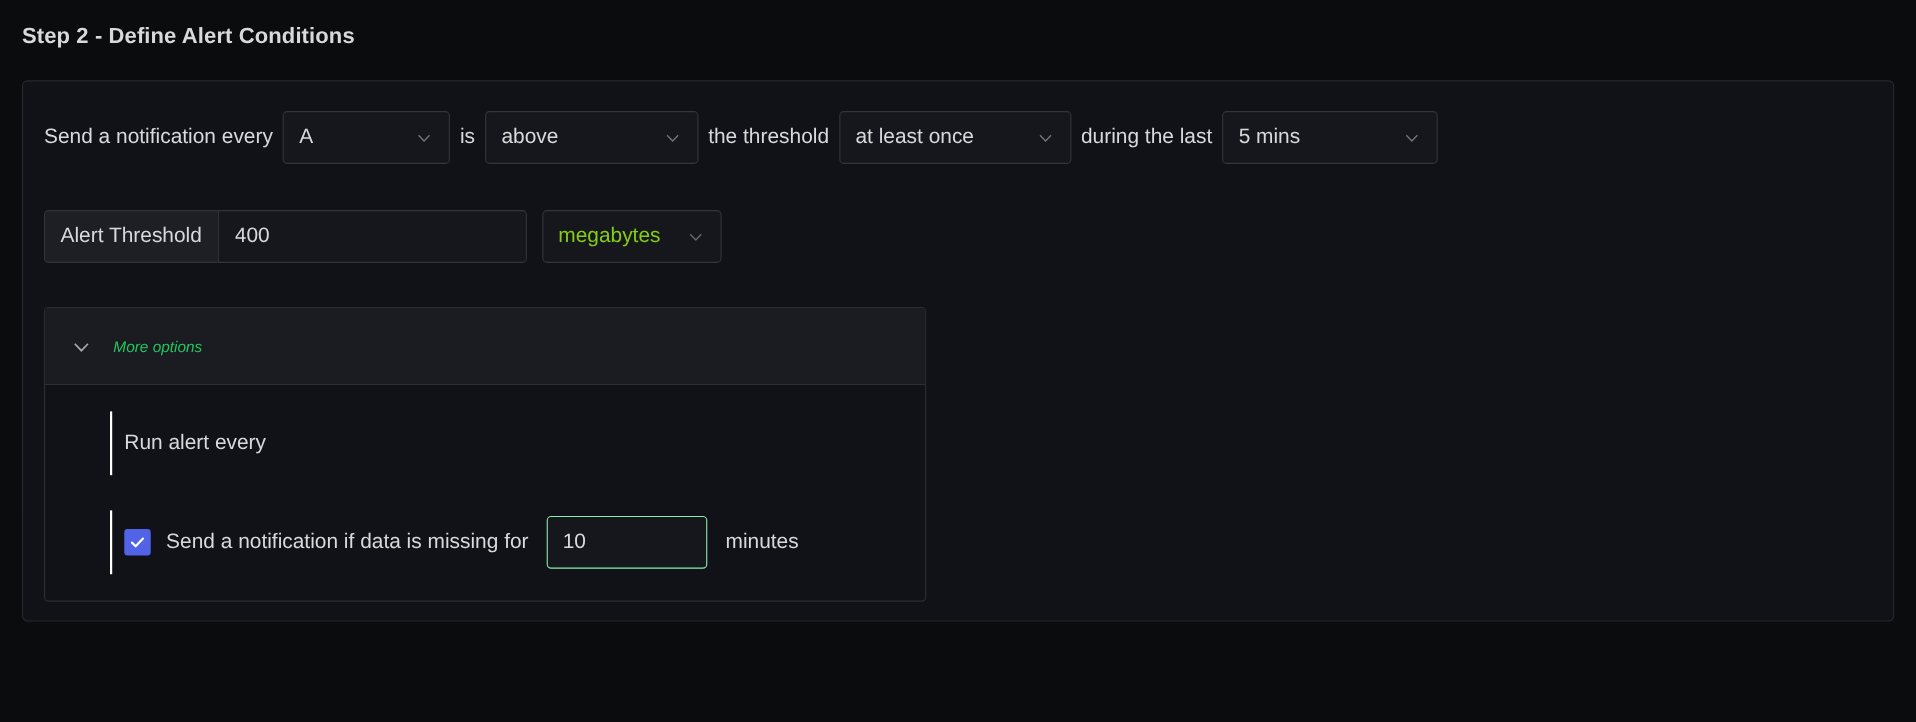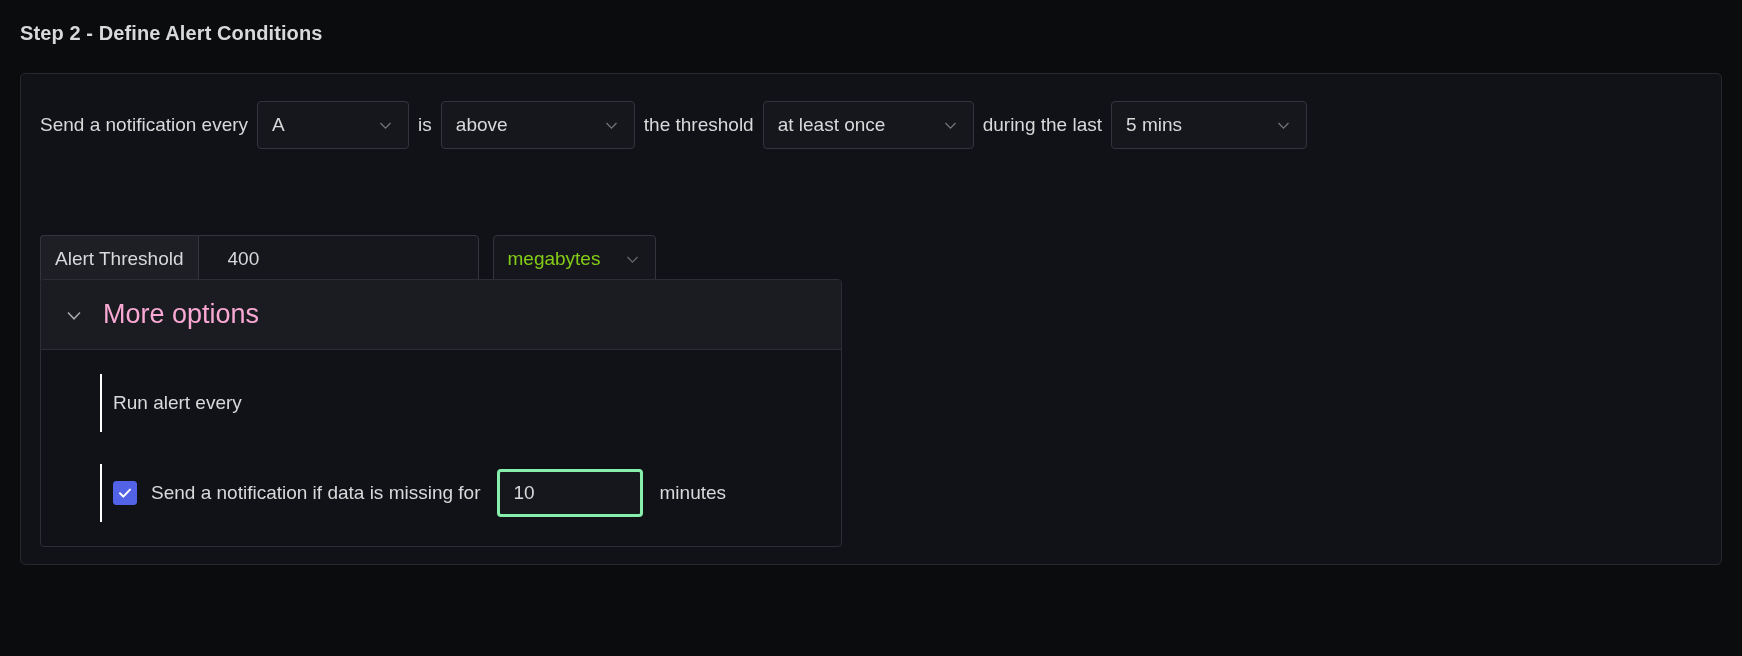--- a/index.html
+++ b/index.html
@@ -61,39 +61,39 @@
   .row1 .static-text { padding: 0 9px; }
   .row1 .static-text.first { padding-left: 0; }
   .sel-a       { width: 152px; }
   .sel-above   { width: 194px; }
   .sel-once    { width: 211px; }
   .sel-window  { width: 196px; }
 
   
   .row2 {
     position: absolute; left: 19px; top: 117px;
-    display: flex; align-items: center; margin-top: 44px;
+    display: flex; align-items: center;
   }
   .prefix-group { display: flex; align-items: stretch; }
   .prefix-label {
     display: flex; align-items: center; height: 48px;
     background: #1d1f25;
     border: 1px solid #33353c;
     border-right: none;
     border-radius: 4px 0 0 4px;
     color: #d8d9da; font-size: 19px;
     padding: 0 14px; white-space: nowrap;
   }
   .threshold-input {
     width: 281px; height: 48px;
     background: #16171c;
     border: 1px solid #33353c;
     border-radius: 0 4px 4px 0;
     color: #d8d9da; font-size: 19px;
-    padding: 0 29px;
+    padding: 0 15px;
     font-family: "Liberation Sans", sans-serif;
     outline: none;
   }
   .sel-unit { width: 163px; margin-left: 14px; color: #84cc16; }
 
   
   .more-wrap {
     position: absolute; left: 19px; top: 205px;
     width: 802px;
     border: 1px solid #2c2e35;
@@ -106,21 +106,21 @@
     background: #1b1c21;
     border-bottom: 1px solid #2c2e35;
     padding-left: 22px;
     cursor: pointer;
     border-radius: 3px 3px 0 0;
   }
   .more-header .chev-lg {
     width: 22px; height: 22px; opacity: .78; margin-right: 18px;
     display: inline-block;
   }
-  .more-title { font-size: 27px; color: #f9a8d4; }
+  .more-title { font-size: 14px; color: #22c55e; font-style: italic; }
 
   .more-body { padding: 22px 0 22px 0; }
 
   .opt-row {
     display: flex; align-items: center;
     min-height: 62px;
     padding-left: 40px;
     position: relative;
     margin-bottom: 28px;
   }
@@ -143,21 +143,21 @@
     border: 1px solid #5263e8;
     border-radius: 3px;
     display: flex; align-items: center; justify-content: center;
     cursor: pointer;
   }
   .cb-box svg { display: block; }
   .cb-label { font-size: 19px; color: #d8d9da; margin-left: 14px; white-space: nowrap; }
   .missing-input {
     width: 146px; height: 48px;
     background: #16171c;
-    border: 3px solid #86efac;
+    border: 1px solid #86efac;
     border-radius: 4px;
     color: #d8d9da; font-size: 19px;
     padding: 0 14px; margin-left: 16px;
     font-family: "Liberation Sans", sans-serif;
     outline: none;
   }
   .suffix-label { font-size: 19px; color: #d8d9da; margin-left: 17px; }
 </style>
 </head>
 <body>

